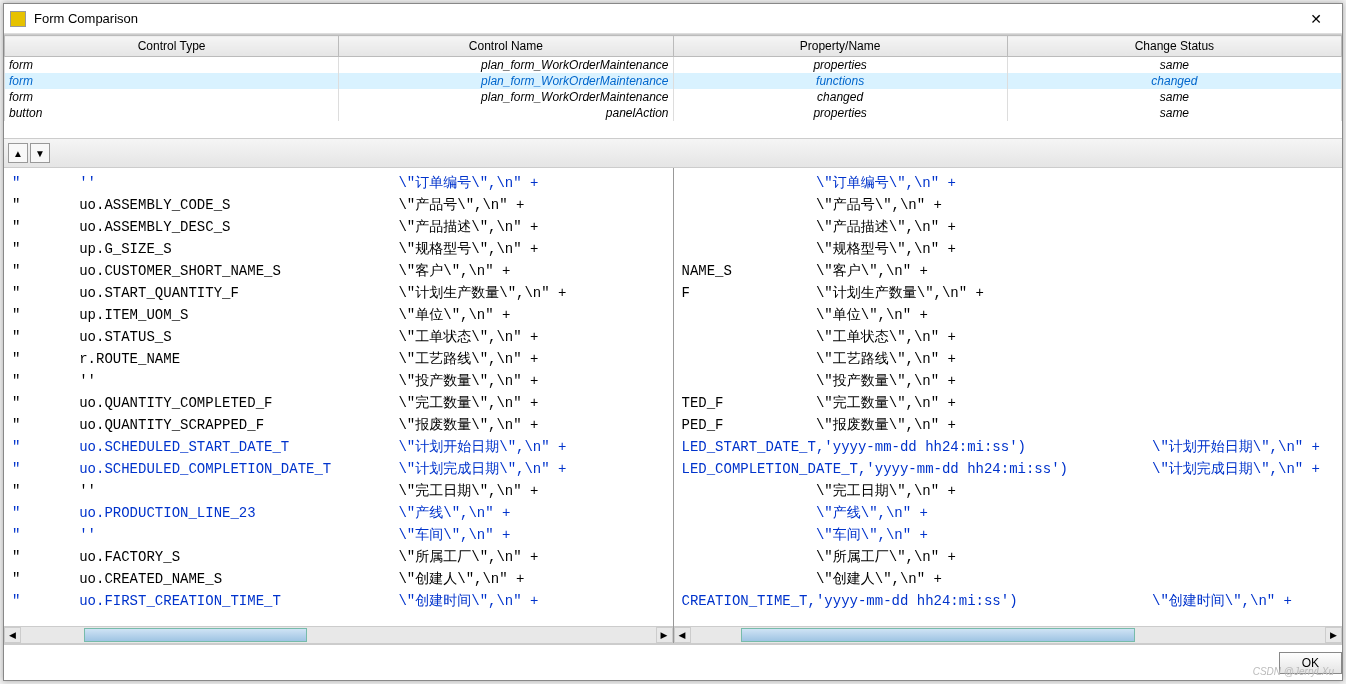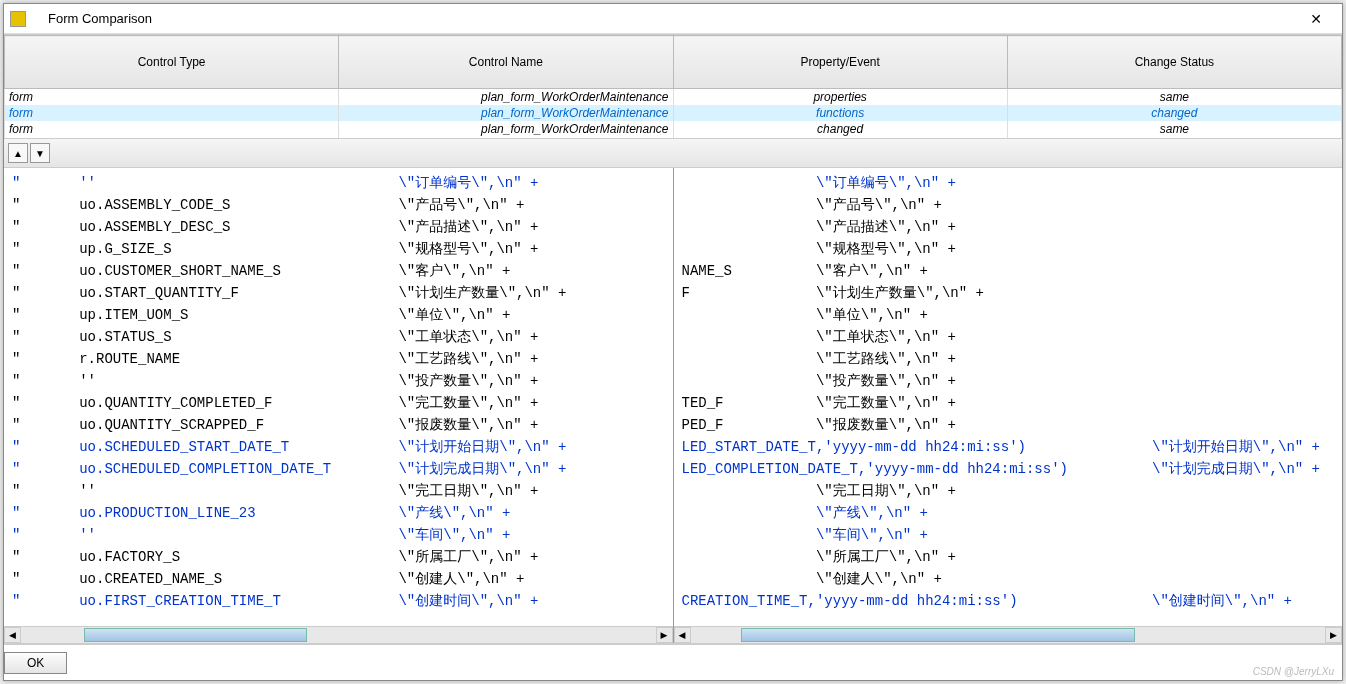--- a/index.html
+++ b/index.html
@@ -1,26 +1,26 @@
 <!DOCTYPE html>
 <html><head>
 <meta charset="utf-8">
 <style>
 * { box-sizing: border-box; margin: 0; padding: 0; }
 body { font-family: "Segoe UI", Tahoma, sans-serif; font-size: 12px; background: #f0f0f0; width: 1346px; height: 684px; overflow: hidden; position: relative; }
 .window { position: absolute; left: 3px; top: 3px; width: 1340px; height: 678px; background: #fff; border: 1px solid #888; box-shadow: 0 0 6px rgba(0,0,0,0.3); display: flex; flex-direction: column; }
 .titlebar { height: 30px; display: flex; align-items: center; padding: 0 6px; background: #fff; border-bottom: 1px solid #ddd; justify-content: space-between; }
-.title-left { display: flex; align-items: center; gap: 22px; }
+.title-left { display: flex; align-items: center; gap: 8px; }
 .app-icon { width: 16px; height: 16px; background: #e6c200; border: 1px solid #999; display:inline-block; }
 .title-text { font-size: 13px; }
 .close-btn { width: 40px; height: 26px; display:flex; align-items:center; justify-content:center; font-size:14px; cursor:pointer; }
 
 .table-wrap { height: 104px; overflow: hidden; border-top: 1px solid #ccc; }
 table { width: 100%; border-collapse: collapse; table-layout: fixed; }
-th { background: linear-gradient(#f5f5f5,#e5e5e5); border: 1px solid #bbb; font-weight: normal; font-size: 12px; padding: 19px; text-align:center;margin-left:47px; }
+th { background: linear-gradient(#f5f5f5,#e5e5e5); border: 1px solid #bbb; font-weight: normal; font-size: 12px; padding: 3px; text-align:center;margin-left:47px; }
 td { border-left: 1px solid #ddd; border-right: 1px solid #ddd; font-size: 12px; padding: 1px 4px; white-space: nowrap; overflow:hidden; }
 tr.data td { background:#fff;font-style:italic; }
 tr.sel td { background:#d9f2ff; color:#0066cc; }
 .col0 { text-align:left; }
 .col1 { text-align:right; }
 .col2,.col3 { text-align:center; }
 
 .toolbar { height: 30px; background: linear-gradient(#f5f5f5,#e5e5e5); border-top:1px solid #ccc; border-bottom:1px solid #ccc; display:flex; align-items:center; padding:0 4px; gap:2px; }
 .tbtn { width:20px; height:20px; border:1px solid #999; background:#f8f8f8; display:flex; align-items:center; justify-content:center; font-size:10px; cursor:pointer; }
 
@@ -28,21 +28,21 @@
 .diff-pane { flex:1; overflow:hidden; position:relative; border-right:1px solid #999; }
 .diff-pane:last-child { border-right:none; }
 .code { font-family: "Courier New", monospace; font-size: 14px; line-height: 22px; white-space: pre; padding: 4px 0 4px 8px; }
 .code .ln { display:block; }
 .chg { color: #0033cc; }
 .hscroll { position:absolute; bottom:0; left:0; right:0; height:17px; background:#f0f0f0; border-top:1px solid #ccc; display:flex; }
 .hscroll .track { flex:1; position:relative; background:#e8e8e8; }
 .hscroll .thumb { position:absolute; top:1px; bottom:1px; background:linear-gradient(#cfe3f5,#9fc4e3); border:1px solid #7ba; }
 .hscroll .arr { width:17px; display:flex; align-items:center; justify-content:center; background:#e8e8e8; border:1px solid #ccc; font-size:9px; }
 
-.button-bar { height: 36px; display:flex; align-items:center; justify-content:flex-start; border-top:1px solid #ccc; position:relative; }
+.button-bar { height: 36px; display:flex; align-items:center; justify-content:flex-end; border-top:1px solid #ccc; position:relative; }
 .ok-btn { padding: 3px 22px; border:1px solid #888; background:linear-gradient(#fdfdfd,#e5e5e5); font-size:12px; cursor:pointer; }
 .watermark { position:absolute; right:8px; bottom:3px; color:#bbb; font-size:10px; font-style:italic; }
 </style>
 </head>
 <body>
 
 <div class="window">
   <div class="titlebar">
     <div class="title-left">
       <span class="app-icon"></span>
@@ -56,21 +56,21 @@
       <colgroup>
           <col style="width:25%">
           <col style="width:25%">
           <col style="width:25%">
           <col style="width:25%">
         </colgroup>
       <thead>
           <tr id="thead-row">
             <th>Control Type</th>
             <th>Control Name</th>
-            <th>Property/Event</th>
+            <th>Property/Name</th>
             <th>Change Status</th>
           </tr>
         </thead>
       <tbody id="tbody">
           <tr class="data">
             <td class="col0">form</td>
             <td class="col1">plan_form_WorkOrderMaintenance</td>
             <td class="col2">properties</td>
             <td class="col3">same</td>
           </tr>

